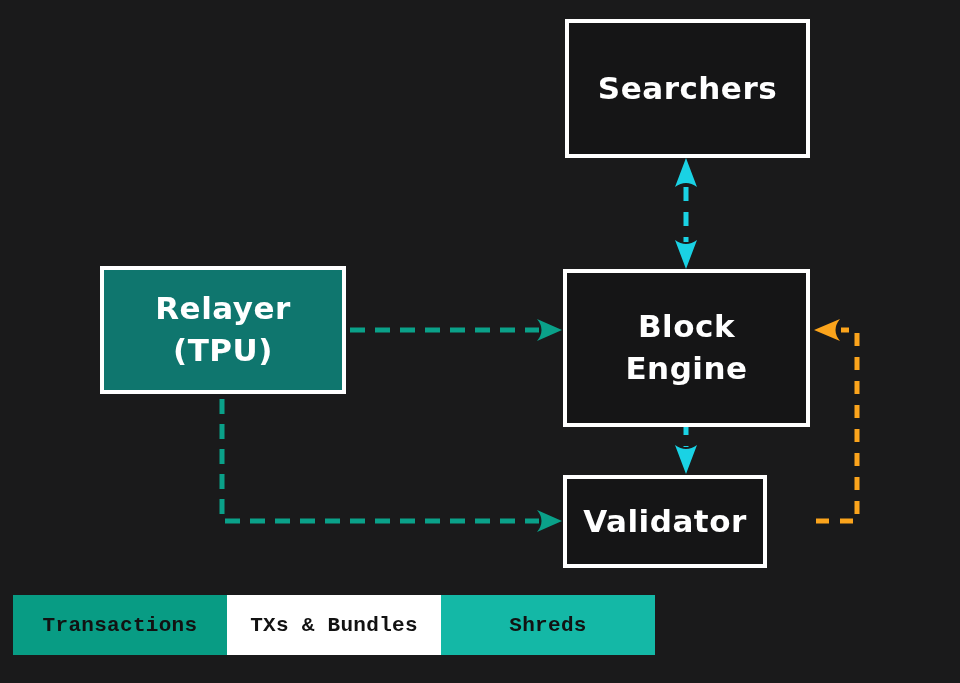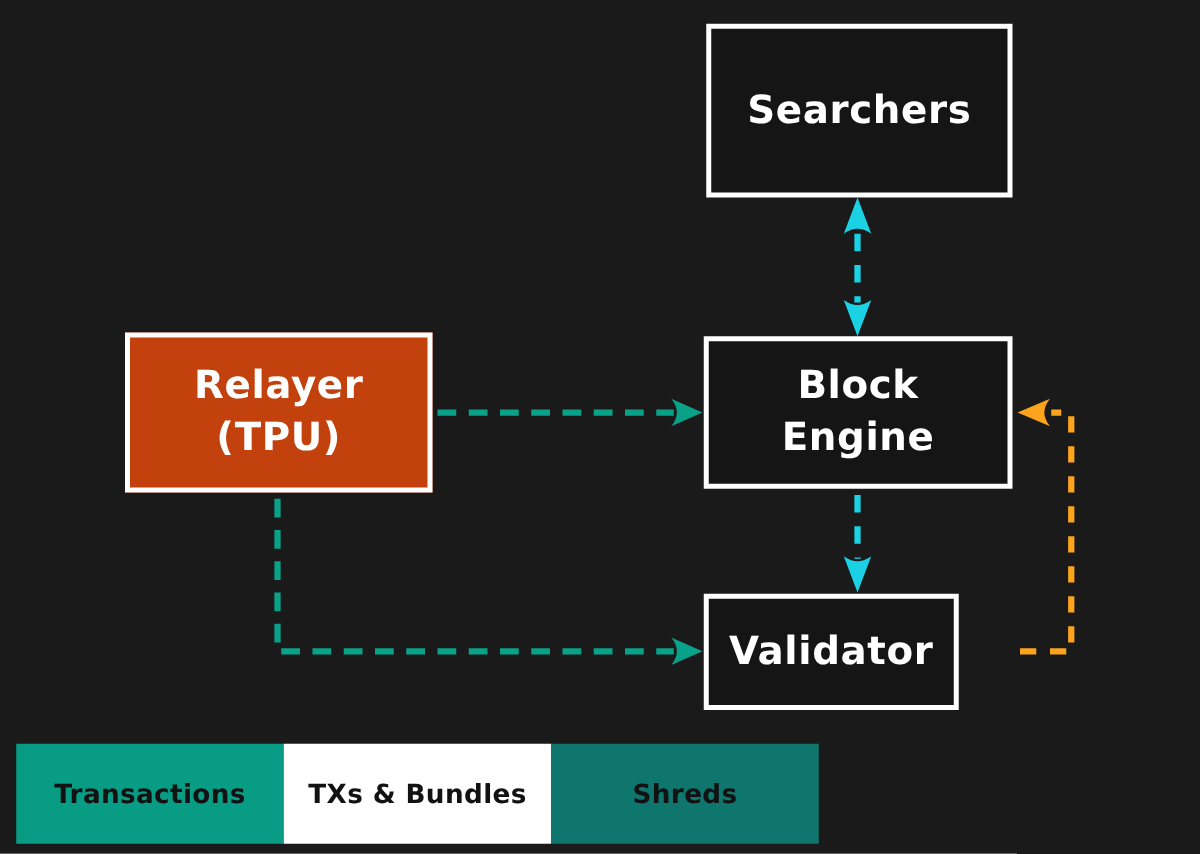--- a/index.html
+++ b/index.html
@@ -29,37 +29,38 @@
     justify-content: center;
     text-align: center;
     font-weight: bold;
     font-size: 31px;
     line-height: 1.35;
     letter-spacing: 0.5px;
     white-space: pre-line;
   }
   .node-searchers   { left: 565px; top: 19px;  width: 245px; height: 139px; }
   .node-relayer     { left: 100px; top: 266px; width: 246px; height: 128px; }
-  .node-blockengine { left: 563px; top: 269px; width: 247px; height: 122px; }
+  .node-blockengine { left: 563px; top: 269px; width: 247px; height: 158px; }
   .node-validator   { left: 563px; top: 475px; width: 204px; height: 93px;  }
   .legend {
     position: absolute;
     left: 13px; top: 595px;
     display: flex;
   }
   .legend-item {
     width: 214px;
-    height: 80px;
+    height: 60px;
     display: flex;
     align-items: center;
     justify-content: center;
     font-size: 21px;
     font-weight: 600;
     color: #121212;
     letter-spacing: 0.3px;
+    font-family: Liberation Mono, monospace;
   }
 </style>
 </head>
 <body>
 
 <div class="canvas" style="background-color: rgb(26, 26, 27);">
 
   <svg class="edges-svg" viewBox="0 0 960 683">
 
     <g>
@@ -84,27 +85,27 @@
     </g>
 
     <g>
       <polyline points="816,521 857,521 857,330 841,330" fill="none" stroke-width="5" stroke-dasharray="13 11" style="stroke: rgb(251, 164, 28);"></polyline>
       <path d="M814 330 L840 319 Q831 330 840 341 Z" style="fill: rgb(251, 164, 28);"></path>
     </g>
   </svg>
 
   <div class="node node-searchers" style="border-color: rgb(255, 255, 255); background-color: rgb(21, 21, 22); color: rgb(255, 255, 255);">Searchers</div>
 
-  <div class="node node-relayer" style="border-color: rgb(255, 255, 255); background-color: #c2410c; color: rgb(255, 255, 255);">Relayer
+  <div class="node node-relayer" style="border-color: rgb(255, 255, 255); background-color: #0f766e; color: rgb(255, 255, 255);">Relayer
 (TPU)</div>
 
   <div class="node node-blockengine" style="border-color: rgb(255, 255, 255); background-color: rgb(21, 21, 22); color: rgb(255, 255, 255);">Block
 Engine</div>
 
   <div class="node node-validator" style="border-color: rgb(255, 255, 255); background-color: rgb(21, 21, 22); color: rgb(255, 255, 255);">Validator</div>
 
   <div class="legend">
     <div class="legend-item" style="background-color: rgb(8, 156, 132); color: rgb(18, 18, 18);">Transactions</div>
     <div class="legend-item" style="background-color: #ffffff; color: rgb(18, 18, 18);">TXs &amp; Bundles</div>
-    <div class="legend-item" style="background-color: #0f766e; color: rgb(18, 18, 18);">Shreds</div>
+    <div class="legend-item" style="background-color: #14b8a6; color: rgb(18, 18, 18);">Shreds</div>
   </div>
 
 </div>
 
 </body></html>

